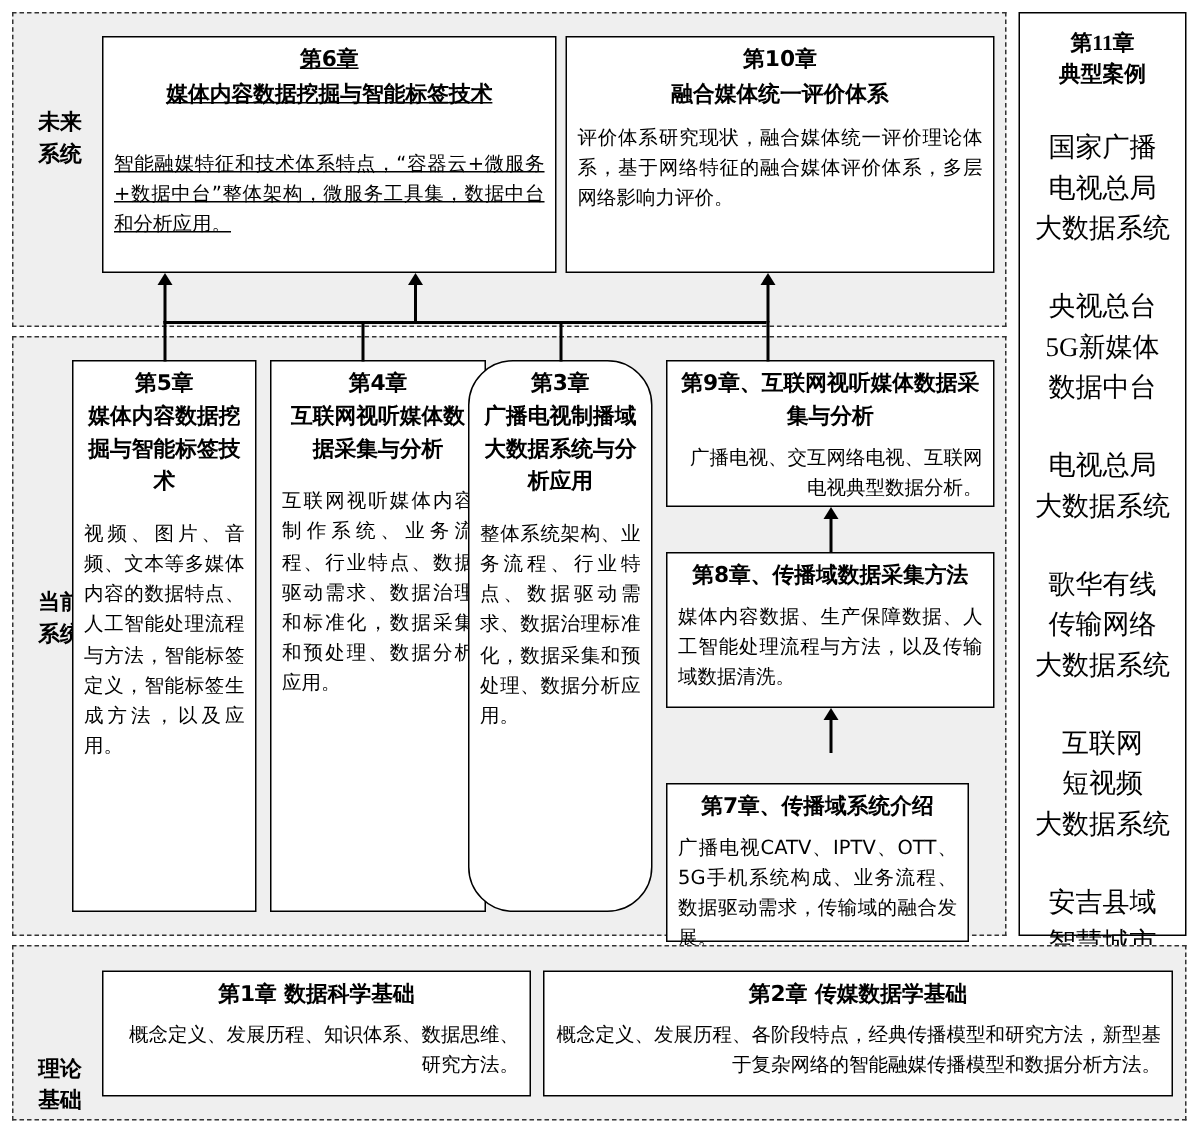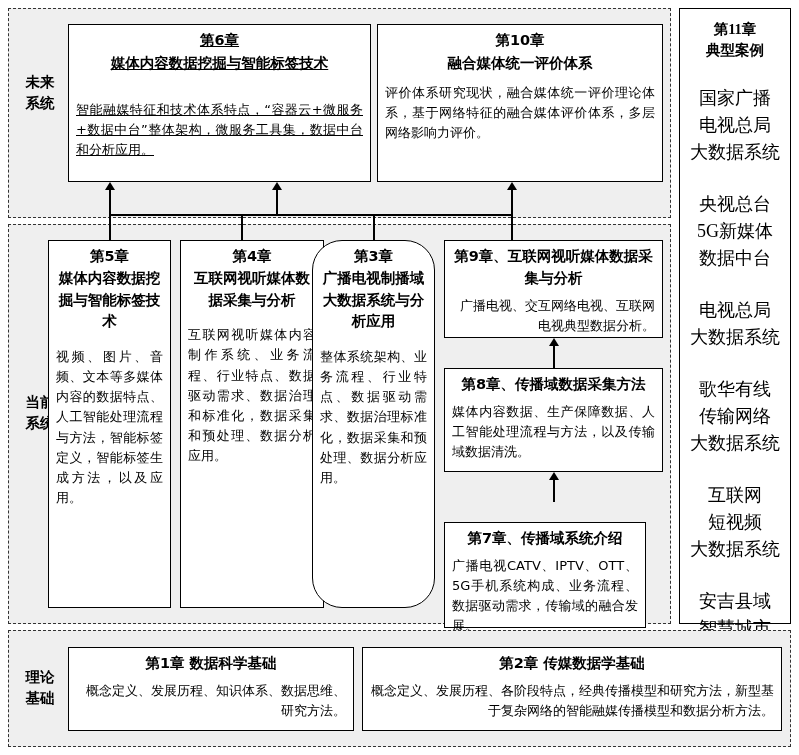--- a/index.html
+++ b/index.html
@@ -176,21 +176,21 @@
     <div class="case-item" style="white-space:pre-line; margin-top:16px;">互联网
 短视频
 大数据系统</div>
     <div class="case-item" style="white-space:pre-line; margin-top:16px;">安吉县域
 智慧城市
 融媒体
 建设方案</div>
   </div>
 
   <div class="band" style="left:8px; top:630px; width:783px; height:117px;"></div>
-  <div class="band-label" style="left:12px; top:667px; white-space:pre-line;">理论
+  <div class="band-label" style="left:12px; top:703px; white-space:pre-line;">理论
 基础</div>
 
   <div class="box" style="left:68px; top:647px; width:286px; height:84px;">
     <div class="box-title">第1章  数据科学基础</div>
     <div class="box-body center" style="margin-top:6px;">概念定义、发展历程、知识体系、数据思维、研究方法。</div>
   </div>
 
   <div class="box" style="left:362px; top:647px; width:420px; height:84px;">
     <div class="box-title">第2章  传媒数据学基础</div>
     <div class="box-body center" style="margin-top:6px;">概念定义、发展历程、各阶段特点，经典传播模型和研究方法，新型基于复杂网络的智能融媒传播模型和数据分析方法。</div>

